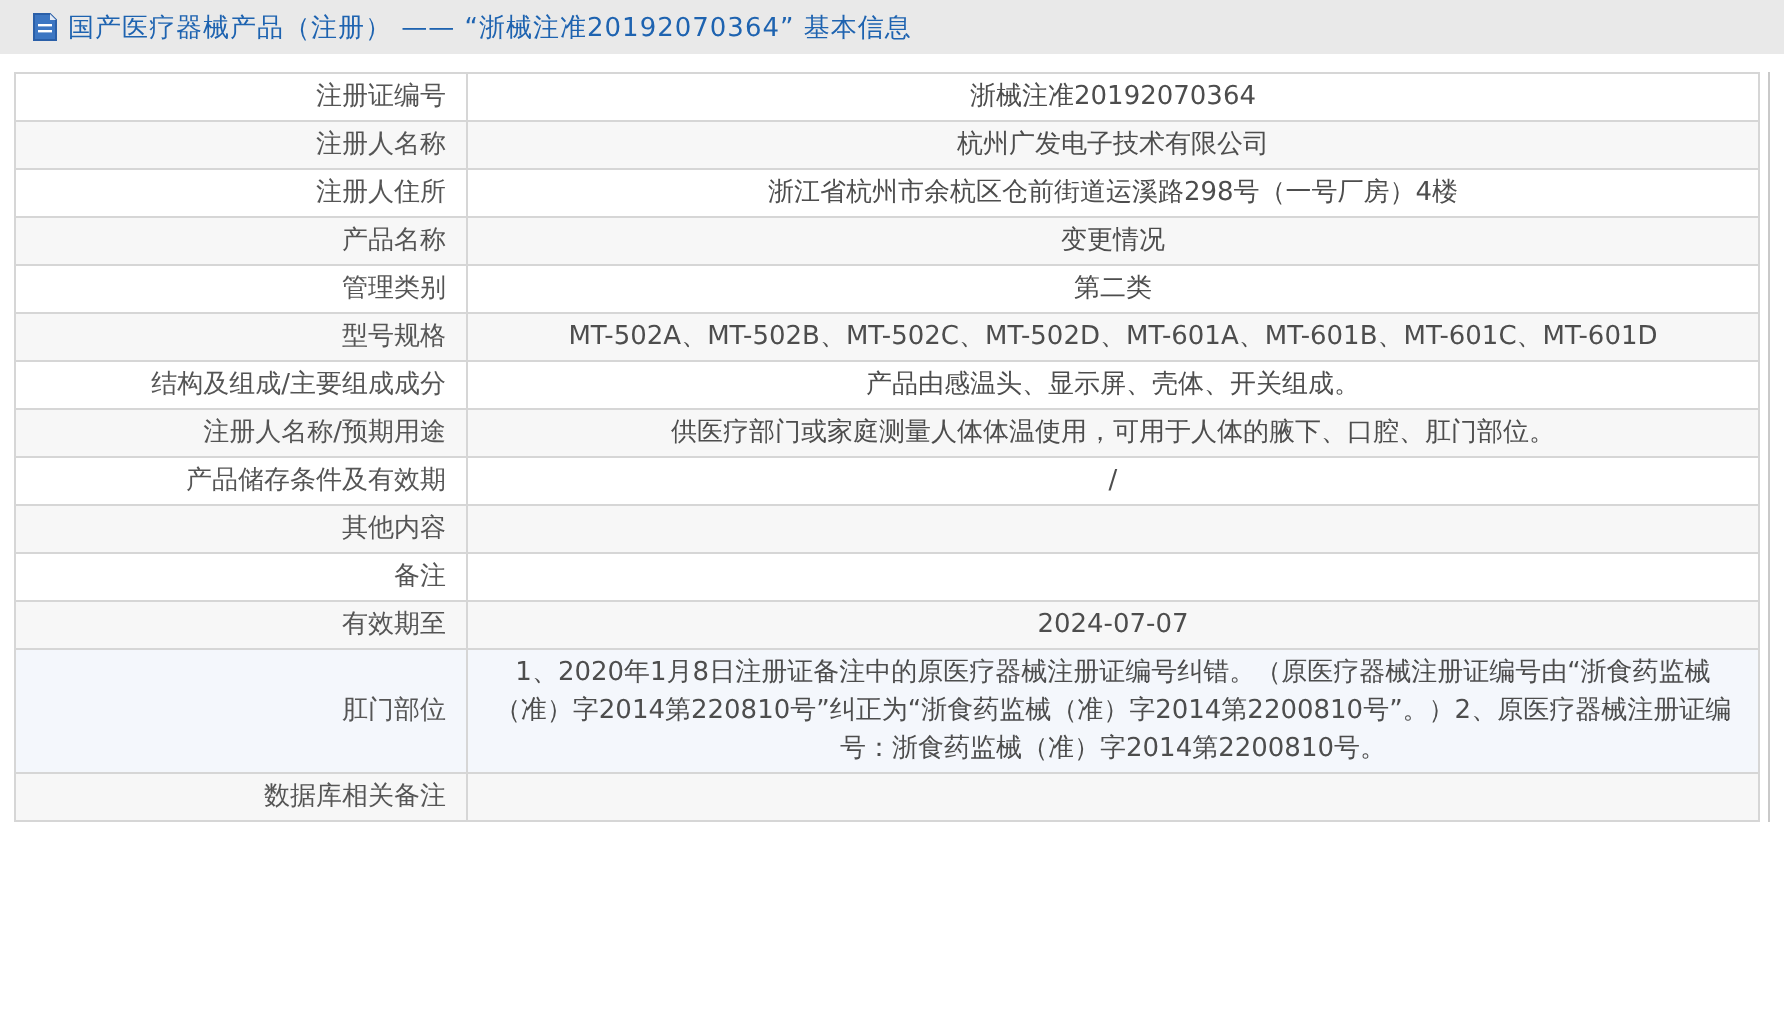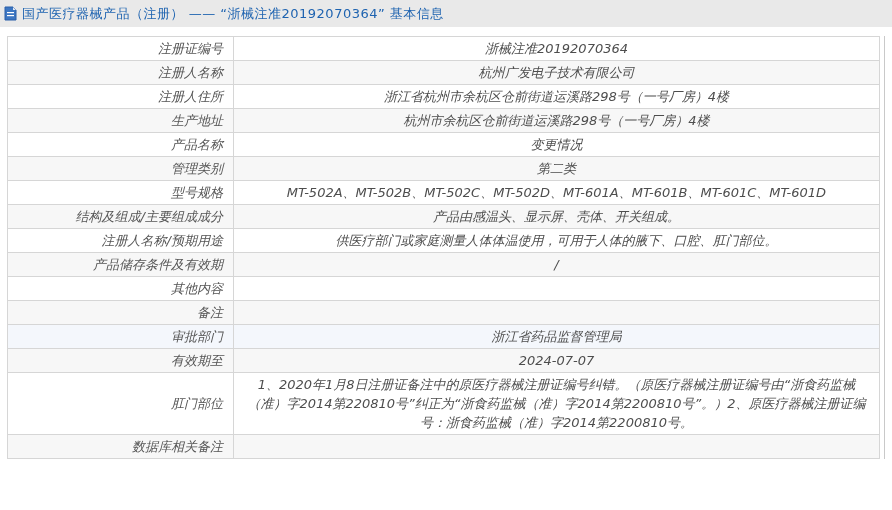--- a/index.html
+++ b/index.html
@@ -18,21 +18,21 @@
     background:#ffffff;
     font-family:"DejaVu Sans","Liberation Sans",sans-serif;
     overflow:hidden;
   }
   .header-bar{
     width:100%;
     height:27px;
     background:var(--header-bg);
     display:flex;
     align-items:center;
-    padding-left:4px;
+    padding-left:16px;
   }
   .doc-icon{
     width:13px;
     height:15px;
     margin-right:5px;
     flex:0 0 auto;
     display:inline-block;
   }
   .page-title{
     color:var(--accent-blue);
@@ -52,21 +52,20 @@
     table-layout:fixed;
   }
   .info-table th,.info-table td{
     border:1px solid var(--inner-border);
     font-size:13px;
     font-weight:400;
     height:23px;
     padding:2px 10px;
     vertical-align:middle;
     line-height:19px;
-    font-style:italic;
   }
   .info-table th{
     width:226px;
     text-align:right;
     color:var(--label-text);
     white-space:nowrap;
   }
   .info-table td{
     text-align:center;
     color:var(--text);
@@ -100,24 +99,20 @@
         </tr>
         <tr>
           <th>注册人名称</th>
           <td>杭州广发电子技术有限公司</td>
         </tr>
         <tr>
           <th>注册人住所</th>
           <td>浙江省杭州市余杭区仓前街道运溪路298号（一号厂房）4楼</td>
         </tr>
         <tr>
-          <th>生产地址</th>
-          <td>杭州市余杭区仓前街道运溪路298号（一号厂房）4楼</td>
-        </tr>
-        <tr>
           <th>产品名称</th>
           <td>变更情况</td>
         </tr>
         <tr>
           <th>管理类别</th>
           <td>第二类</td>
         </tr>
         <tr>
           <th>型号规格</th>
           <td>MT-502A、MT-502B、MT-502C、MT-502D、MT-601A、MT-601B、MT-601C、MT-601D</td>
@@ -136,24 +131,20 @@
         </tr>
         <tr>
           <th>其他内容</th>
           <td></td>
         </tr>
         <tr>
           <th>备注</th>
           <td></td>
         </tr>
         <tr>
-          <th>审批部门</th>
-          <td>浙江省药品监督管理局</td>
-        </tr>
-        <tr>
           <th>有效期至</th>
           <td>2024-07-07</td>
         </tr>
         <tr>
           <th>肛门部位</th>
           <td>1、2020年1月8日注册证备注中的原医疗器械注册证编号纠错。（原医疗器械注册证编号由“浙食药监械（准）字2014第220810号”纠正为“浙食药监械（准）字2014第2200810号”。）2、原医疗器械注册证编号：浙食药监械（准）字2014第2200810号。</td>
         </tr>
         <tr>
           <th>数据库相关备注</th>
           <td></td>

